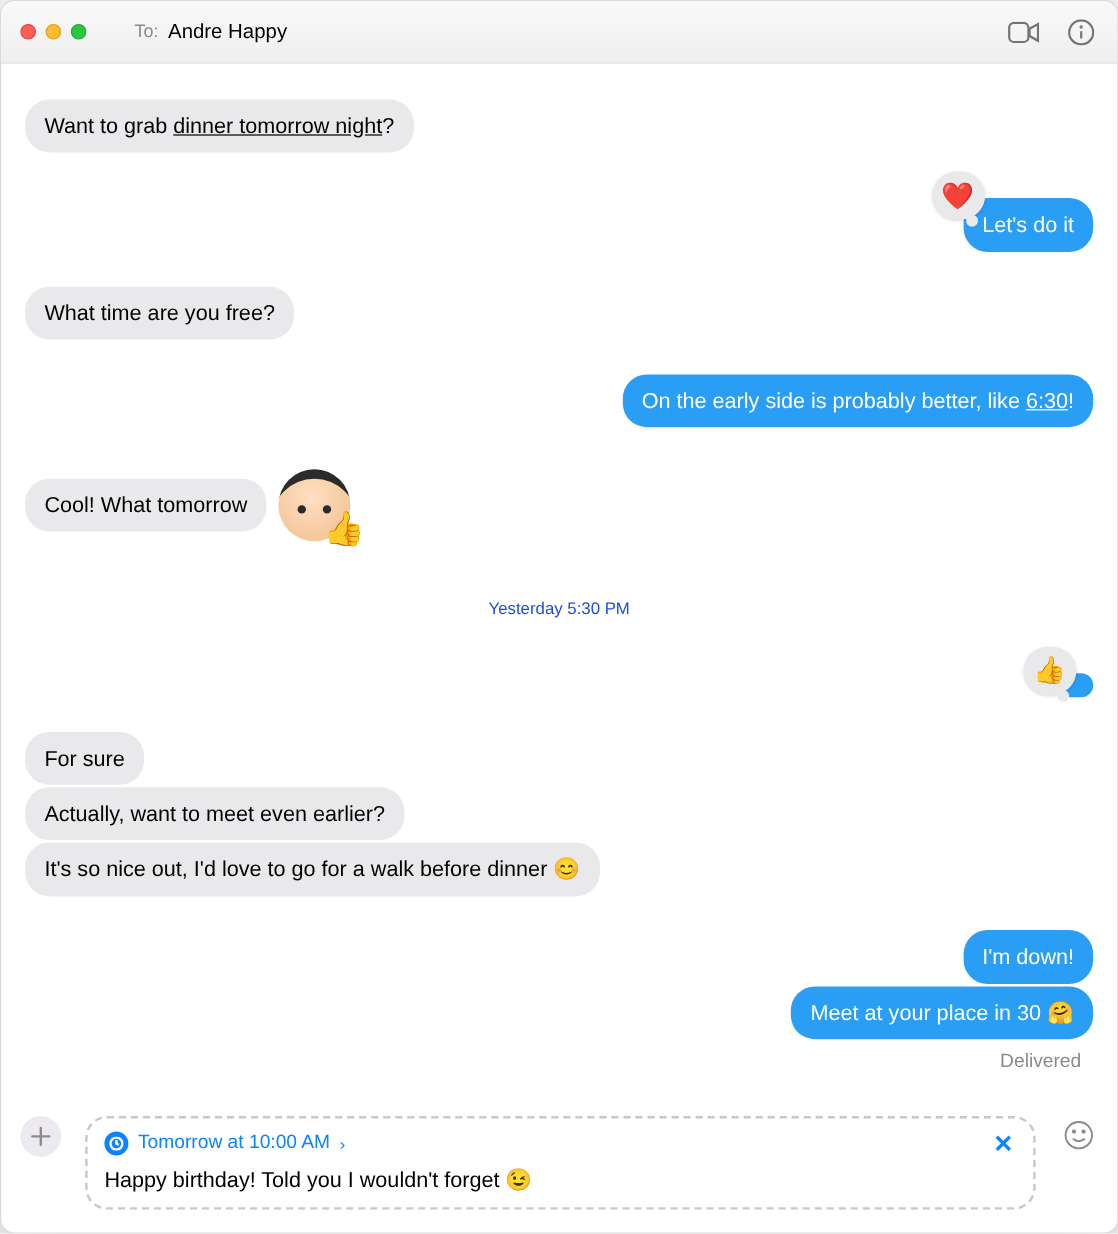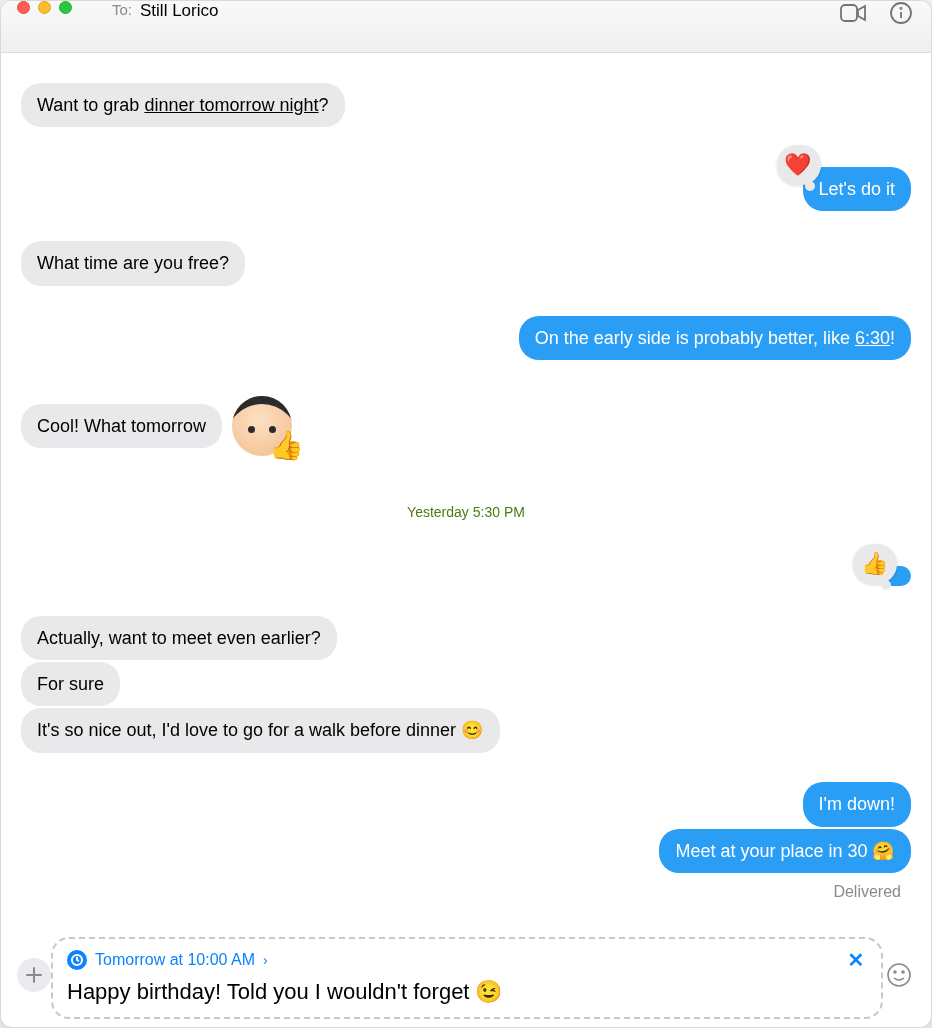--- a/index.html
+++ b/index.html
@@ -19,21 +19,21 @@
     display: flex;
     flex-direction: column;
     overflow: hidden;
     border: 1px solid #d9d9d9;
   }
   .titlebar {
     height: 52px;
     background: linear-gradient(#f9f9f9,#efefef);
     border-bottom: 1px solid #dcdcdc;
     display: flex;
-    align-items: flex-start;
+    align-items: center;
     padding: 0 16px;
   }
   .traffic { display:flex; gap:8px; margin-right: 40px; }
   .dot { width:13px; height:13px; border-radius:50%; }
   .dot.red{background:#ff5f57;border:0.5px solid #e14540;}
   .dot.yellow{background:#febc2e;border:0.5px solid #dfa023;}
   .dot.green{background:#28c840;border:0.5px solid #1faf2f;}
   .to-label { color:#8a8a8e; font-size:15px; margin-right:8px; }
   .to-name { color:#000; font-size:17px; font-weight:500; }
   .title-right { margin-left:auto; display:flex; gap:20px; align-items:center; }
@@ -108,31 +108,31 @@
   .memoji .face::before, .memoji .face::after{
     content:"";position:absolute;width:7px;height:7px;background:#2b2b2b;border-radius:50%;
     top:30px;
   }
   .memoji .face::before{left:16px;} .memoji .face::after{right:16px;}
   .memoji .thumb{
     position:absolute;right:-6px;bottom:0;font-size:28px;
   }
 
   .timestamp {
-    text-align:center; color:#4d7c0f; font-size:14px;
+    text-align:center; color:#1d4ed8; font-size:14px;
     margin: 34px 0 24px 0;
   }
   .delivered {
     text-align:right; color:#8a8a8e; font-size:16px;
     padding-right: 10px; margin-top:2px; margin-bottom:16px;
   }
 
   .compose-area {
-    padding: 10px 16px 8px 16px;
-    display:flex; align-items:center; gap:0;
+    padding: 10px 16px 19px 16px;
+    display:flex; align-items:flex-start; gap:20px;
   }
   .plus-btn {
     width:34px;height:34px;border-radius:50%;
     background:#eceaee;display:flex;align-items:center;justify-content:center;
     color:#8a8a8e;font-size:24px;cursor:pointer;margin-bottom:6px;
   }
   .emoji-btn {
     width:32px;height:32px;display:flex;align-items:center;justify-content:center;
     cursor:pointer;margin-bottom:6px;
   }
@@ -153,40 +153,40 @@
     width:20px;height:20px;border-radius:50%;background:#0a84ff;
     display:flex;align-items:center;justify-content:center;
   }
   .schedule-row .clock svg{stroke:#fff;stroke-width:2;fill:none;}
   .schedule-row .chev { font-size:14px; color:#0a84ff; }
   .schedule-row .close {
     margin-left:auto;cursor:pointer;color:#0a84ff;font-size:20px;font-weight:600;
     width:22px;height:22px;display:flex;align-items:center;justify-content:center;
   }
   .compose-text {
-    font-size:22px;color:#000;outline:none;
+    font-size:18px;color:#000;outline:none;
   }
 
   .group-tight .row + .row { margin-top:2px; }
   .spacer-lg { height: 24px; }
   .spacer-md { height: 14px; }
 </style>
 </head>
 <body>
 
 <div class="window">
 
   <div class="titlebar">
     <div class="traffic">
       <div class="dot red"></div>
       <div class="dot yellow"></div>
       <div class="dot green"></div>
     </div>
     <span class="to-label">To:</span>
-    <span class="to-name">Still Lorico</span>
+    <span class="to-name">Andre Happy</span>
     <div class="title-right">
       <div class="icon-btn">
         <svg width="26" height="18" viewBox="0 0 26 18">
             <rect x="1" y="1" width="16" height="16" rx="4"></rect>
             <path d="M18 6 L25 2 V16 L18 12 Z"></path>
           </svg>
       </div>
       <div class="icon-btn">
         <svg width="22" height="22" viewBox="0 0 22 22">
             <circle cx="11" cy="11" r="10"></circle>
@@ -251,27 +251,27 @@
         <div class="tapback out-attached">
             <span>👍</span>
           </div>
       </div>
     </div>
 
     <div class="spacer-md"></div>
 
     <div class="group-tight">
       <div class="row in">
+        <div class="bubble in" style="border-radius:20px;">
+          <span>For sure</span>
+        </div>
+      </div>
+      <div class="row in">
         <div class="bubble in">
           <span>Actually, want to meet even earlier?</span>
-        </div>
-      </div>
-      <div class="row in">
-        <div class="bubble in" style="border-radius:20px;">
-          <span>For sure</span>
         </div>
       </div>
       <div class="row in">
         <div class="bubble in">
           <span>It's so nice out, I'd love to go for a walk before dinner 😊</span>
         </div>
       </div>
     </div>
 
     <div class="spacer-md"></div>

